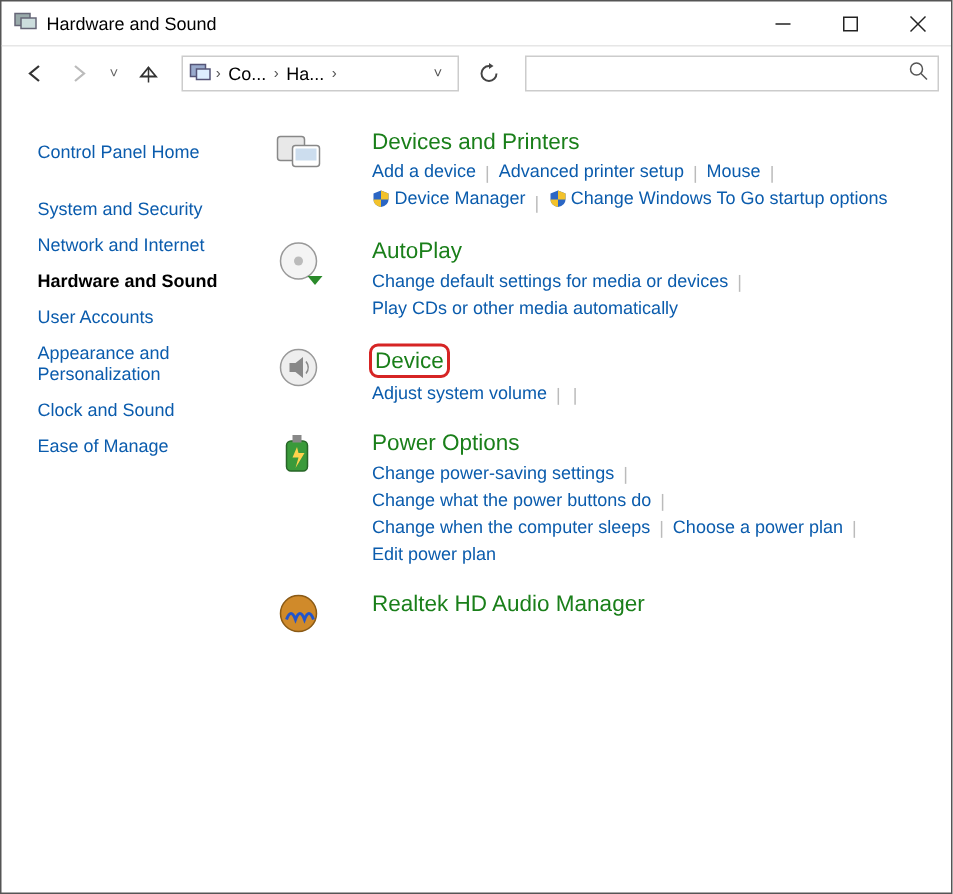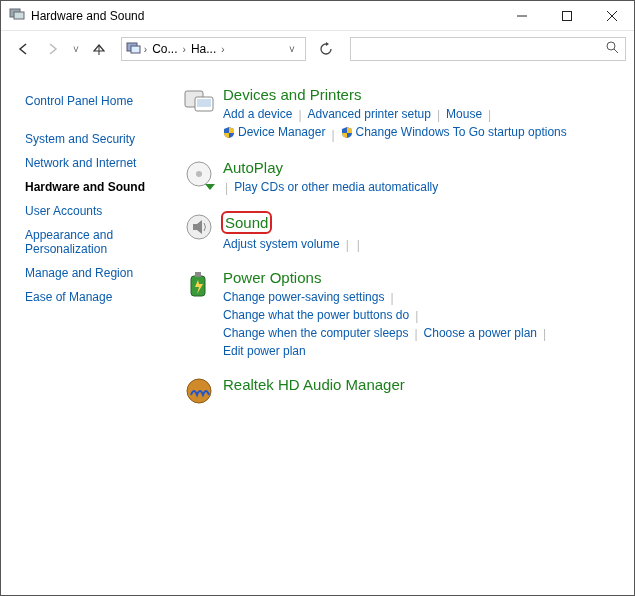--- a/index.html
+++ b/index.html
@@ -109,21 +109,21 @@
   .category {
     display:flex;
     margin-bottom:16px;
   }
   .cat-icon {
     width:42px;
     display:flex;
     justify-content:center;
     padding-top:2px;
   }
-  .cat-body { flex:1; }
+  .cat-body { flex:1;margin-left:25px; }
   .cat-title {
     color:#1a7f1a;
     font-size:15px;
     margin-bottom:2px;
     display:inline-block;
     padding:1px 2px;
   }
   .links {
     display:flex;
     flex-wrap:wrap;
@@ -234,21 +234,21 @@
 <div class="body">
   <div class="sidebar">
     <div class="side-link">Control Panel Home</div>
     <div style="height:14px"></div>
     <div id="sidelinks">
         <div class="side-link">System and Security</div>
         <div class="side-link">Network and Internet</div>
         <div class="side-link active">Hardware and Sound</div>
         <div class="side-link">User Accounts</div>
         <div class="side-link">Appearance and Personalization</div>
-        <div class="side-link">Manage and Region</div>
+        <div class="side-link">Clock and Sound</div>
         <div class="side-link">Ease of Manage</div>
       </div>
   </div>
 
   <div class="content" id="content">
       <div class="category">
         <div class="cat-icon">
           <svg width="34" height="30">
             <rect x="2" y="4" width="18" height="16" rx="2" fill="#e8e8e8" stroke="#888"></rect>
             <rect x="12" y="10" width="18" height="14" rx="2" fill="#fff" stroke="#888"></rect>
@@ -282,35 +282,36 @@
         <div class="cat-icon">
           <svg width="30" height="30">
             <circle cx="14" cy="14" r="12" fill="#f4f4f4" stroke="#999"></circle>
             <circle cx="14" cy="14" r="3" fill="#bbb"></circle>
             <path d="M20 24 L30 24 L25 30 Z" fill="#2a8a2a"></path>
           </svg>
         </div>
         <div class="cat-body">
           <div><span class="cat-title">AutoPlay</span></div>
           <div class="links">
+            <span class="task">Change default settings for media or devices</span>
             <span class="sep">|</span>
             <span class="task">Play CDs or other media automatically</span>
           </div>
         </div>
       </div>
       <div class="category">
         <div class="cat-icon">
           <svg width="30" height="30">
             <circle cx="14" cy="14" r="12" fill="#eee" stroke="#999"></circle>
             <path d="M8 11 L12 11 L17 7 L17 21 L12 17 L8 17 Z" fill="#888"></path>
             <path d="M19 10 Q22 14 19 18" fill="none" stroke="#888"></path>
           </svg>
         </div>
         <div class="cat-body">
-          <div><span class="cat-title red-ring">Sound</span></div>
+          <div><span class="cat-title red-ring">Device</span></div>
           <div class="links">
             <span class="task">Adjust system volume</span>
             <span class="sep">|</span>
             <span class="sep">|</span>
           </div>
         </div>
       </div>
       <div class="category">
         <div class="cat-icon">
           <svg width="30" height="30">

